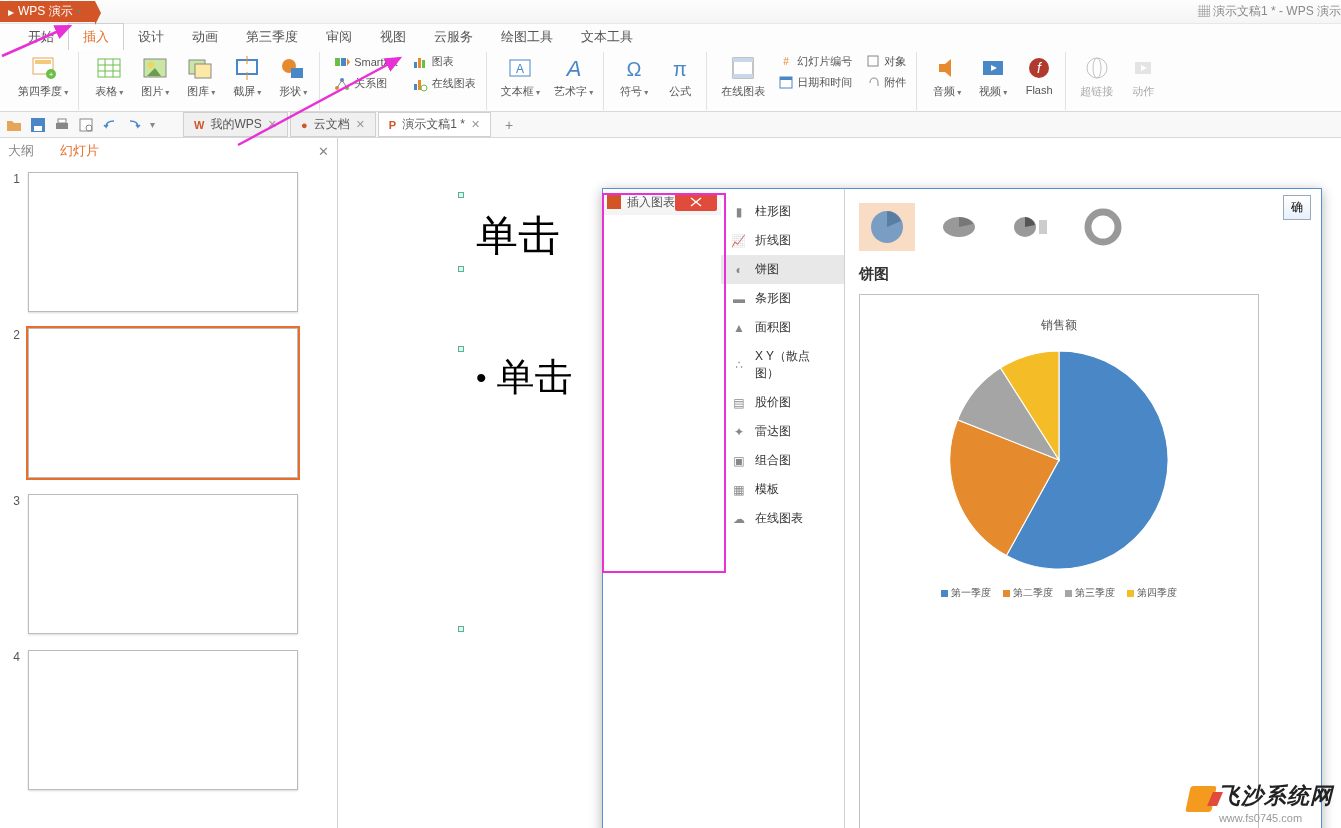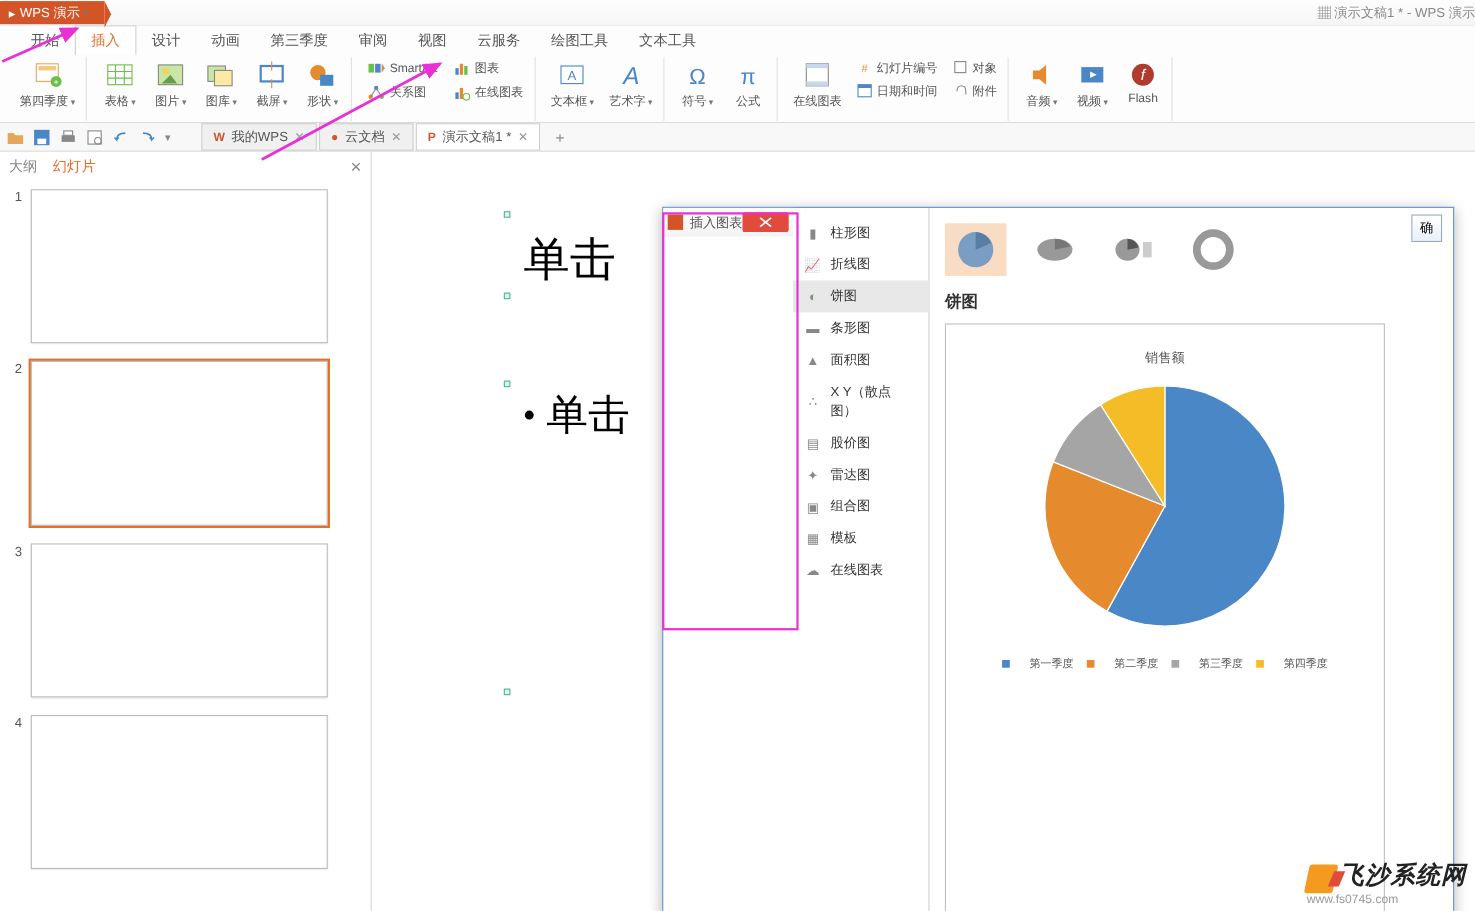--- a/index.html
+++ b/index.html
@@ -31,21 +31,21 @@
 .qa-icon { width: 16px; height: 16px; cursor: pointer; }
 .doc-tabs { display: flex; align-items: center; margin-left: 20px; gap: 2px; height: 100%; }
 .doc-tab { display: flex; align-items: center; gap: 6px; padding: 3px 10px; font-size: 12px; color: #555; border: 1px solid #d0d0d0; background: #fff; cursor: pointer; }
 .doc-tab.inactive { background: #f0f0f0; }
 .doc-tab .close-x { color: #999; font-size: 11px; cursor: pointer; }
 .new-tab { width: 20px; text-align: center; color: #888; cursor: pointer; font-size: 14px; }
 
 
 .main { display: flex; height: calc(828px - 24px - 26px - 62px - 26px); }
 .side-panel { width: 338px; background: #fff; border-right: 1px solid #d0d0d0; display: flex; flex-direction: column; }
-.side-tabs { display: flex; align-items: center; padding: 4px 8px; font-size: 13px; gap: 14px; }
+.side-tabs { display: flex; align-items: center; padding: 4px 8px; font-size: 13px; gap: 26px; }
 .side-tab { color: #888; cursor: pointer; }
 .side-tab.active { color: #e76f2a; }
 .side-close { margin-left: auto; color: #888; cursor: pointer; }
 .thumbs { flex: 1; overflow-y: auto; padding: 8px 6px; position: relative; }
 .thumb-row { display: flex; gap: 8px; margin-bottom: 16px; }
 .thumb-num { width: 14px; font-size: 12px; color: #555; text-align: right; }
 .thumb { background: #fff; border: 1px solid #bbb; box-shadow: 0 1px 2px rgba(0,0,0,0.15); }
 .thumb.sel { outline: 2px solid #e76f2a; }
 .thumbs::-webkit-scrollbar { width: 16px; }
 .thumbs::-webkit-scrollbar-track { background: #f0f0f0; }
@@ -68,32 +68,32 @@
 .chart-cat .ci { width: 16px; height: 16px; display:flex; align-items:center; justify-content:center; }
 .dlg-right { flex: 1; padding: 14px; display: flex; flex-direction: column; }
 .subtype-row { display: flex; gap: 16px; align-items: center; margin-bottom: 14px; }
 .subtype { width: 56px; height: 48px; display: flex; align-items: center; justify-content: center; cursor: pointer; }
 .subtype.sel { background: #f8dcc4; }
 .subtype-title { font-size: 15px; font-weight: bold; color: #333; margin-bottom: 10px; }
 .preview-box { flex: 1; border: 1px solid #c0c0c0; display: flex; flex-direction: column; align-items: center; padding: 22px; }
 .preview-title { font-size: 12px; color: #555; margin-bottom: 6px; }
 .pie-svg { width: 260px; height: 240px; }
 .legend-row { display: flex; gap: 12px; font-size: 10px; color: #555; margin-top: 6px; }
-.legend-item { display: flex; align-items: center; gap: 18px; margin-top: 10px; }
+.legend-item { display: flex; align-items: center; gap: 3px; }
 .lg-sq { width: 7px; height: 7px; }
 .dialog-footer { height: 36px; display: flex; align-items: center; justify-content: flex-end; padding: 0 10px; }
 .dlg-btn { padding: 3px 4px; border: 1px solid #9ab; background: linear-gradient(#fff,#e8f0fa); font-size: 12px; cursor: pointer; width: 28px; overflow:hidden; }
 
 
 .annot-arrow1 { position: absolute; left: 0; top: 18px; width: 80px; height: 40px; pointer-events: none; }
 .annot-arrow2 { position: absolute; left: 230px; top: 50px; width: 180px; height: 100px; pointer-events: none; }
 .magenta-box { position: absolute; border: 2px solid #e930d6; pointer-events: none; }
 
 
-.watermark { position: absolute; right: 8px; bottom: 4px; text-align: left; }
+.watermark { position: absolute; right: 8px; bottom: 4px; text-align: center; }
 .watermark .w1 { font-size: 22px; font-weight: bold; font-style: italic; color: #222; letter-spacing: 1px; }
 .watermark .w2 { font-size: 11px; color: #999; }
 .wm-logo { display:inline-block; width:26px; height:26px; background:#f39a1f; transform: skewX(-12deg); margin-right:4px; vertical-align:middle; border-radius:3px; position:relative; }
 .wm-logo::after { content:""; position:absolute; right:-6px; top:6px; width:10px; height:14px; background:#e04b3c; transform: skewX(-12deg); }
 </style>
 </head>
 <body>
 
 <div class="title-bar">
   <div class="app-name-btn">
@@ -322,20 +322,40 @@
       <div class="lbl"><span>视频</span><span class="dd-arrow"> ▾</span></div>
     </div>
     <div class="ribbon-btn-large">
       <div class="icon">
           <svg width="28" height="28">
             <circle cx="14" cy="14" r="10" fill="#b03a2e"></circle>
             <text x="14" y="19" font-size="14" fill="#fff" text-anchor="middle" font-style="italic">f</text>
           </svg>
         </div>
       <div class="lbl">Flash</div>
+    </div>
+  </div>
+  <div class="ribbon-group" style="border-right:none">
+    <div class="ribbon-btn-large" style="opacity:0.5">
+      <div class="icon">
+          <svg width="28" height="28">
+            <circle cx="14" cy="14" r="10" fill="none" stroke="#888"></circle>
+            <ellipse cx="14" cy="14" rx="4" ry="10" fill="none" stroke="#888"></ellipse>
+          </svg>
+        </div>
+      <div class="lbl">超链接</div>
+    </div>
+    <div class="ribbon-btn-large" style="opacity:0.5">
+      <div class="icon">
+          <svg width="28" height="28">
+            <rect x="6" y="8" width="16" height="12" fill="#ccc"></rect>
+            <polygon points="12,11 18,14 12,17" fill="#fff"></polygon>
+          </svg>
+        </div>
+      <div class="lbl">动作</div>
     </div>
   </div>
 </div>
 
 <div class="quick-access">
   <svg class="qa-icon">
       <polygon points="1,4 6,4 8,6 15,6 15,14 1,14" fill="#e6a65a"></polygon>
     </svg>
   <svg class="qa-icon">
       <rect x="1" y="1" width="14" height="14" fill="#4a87c7"></rect>

